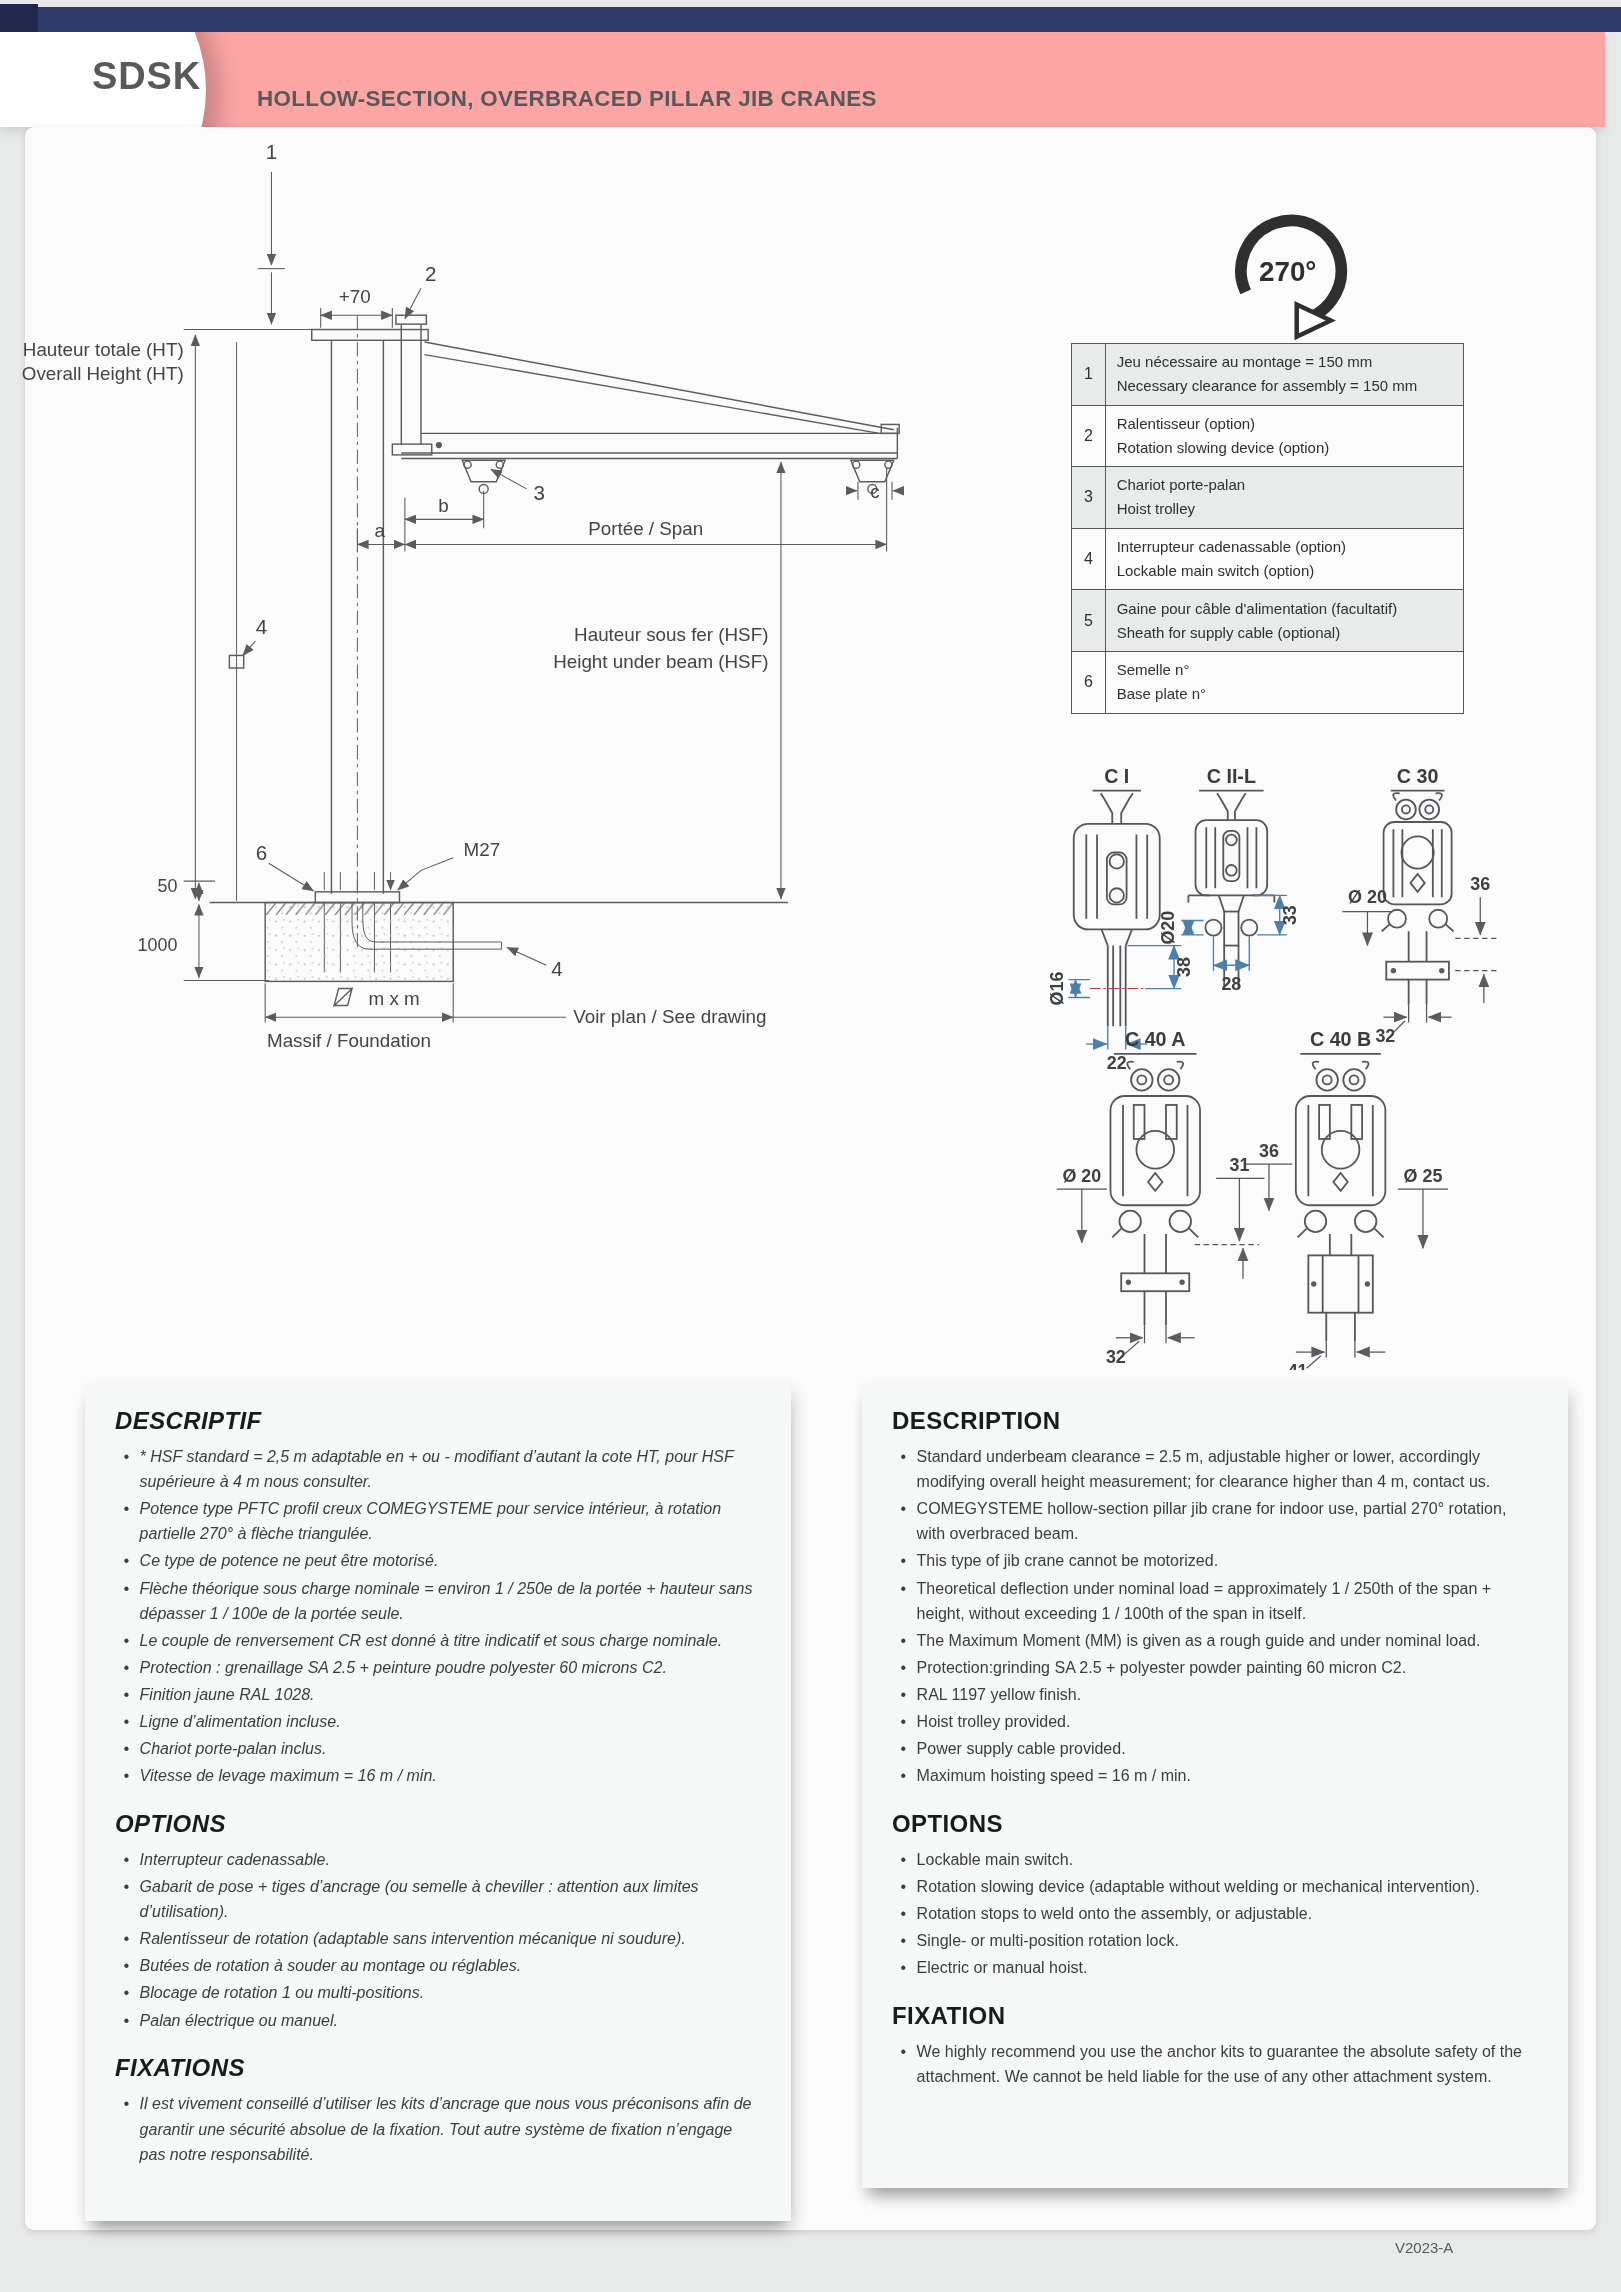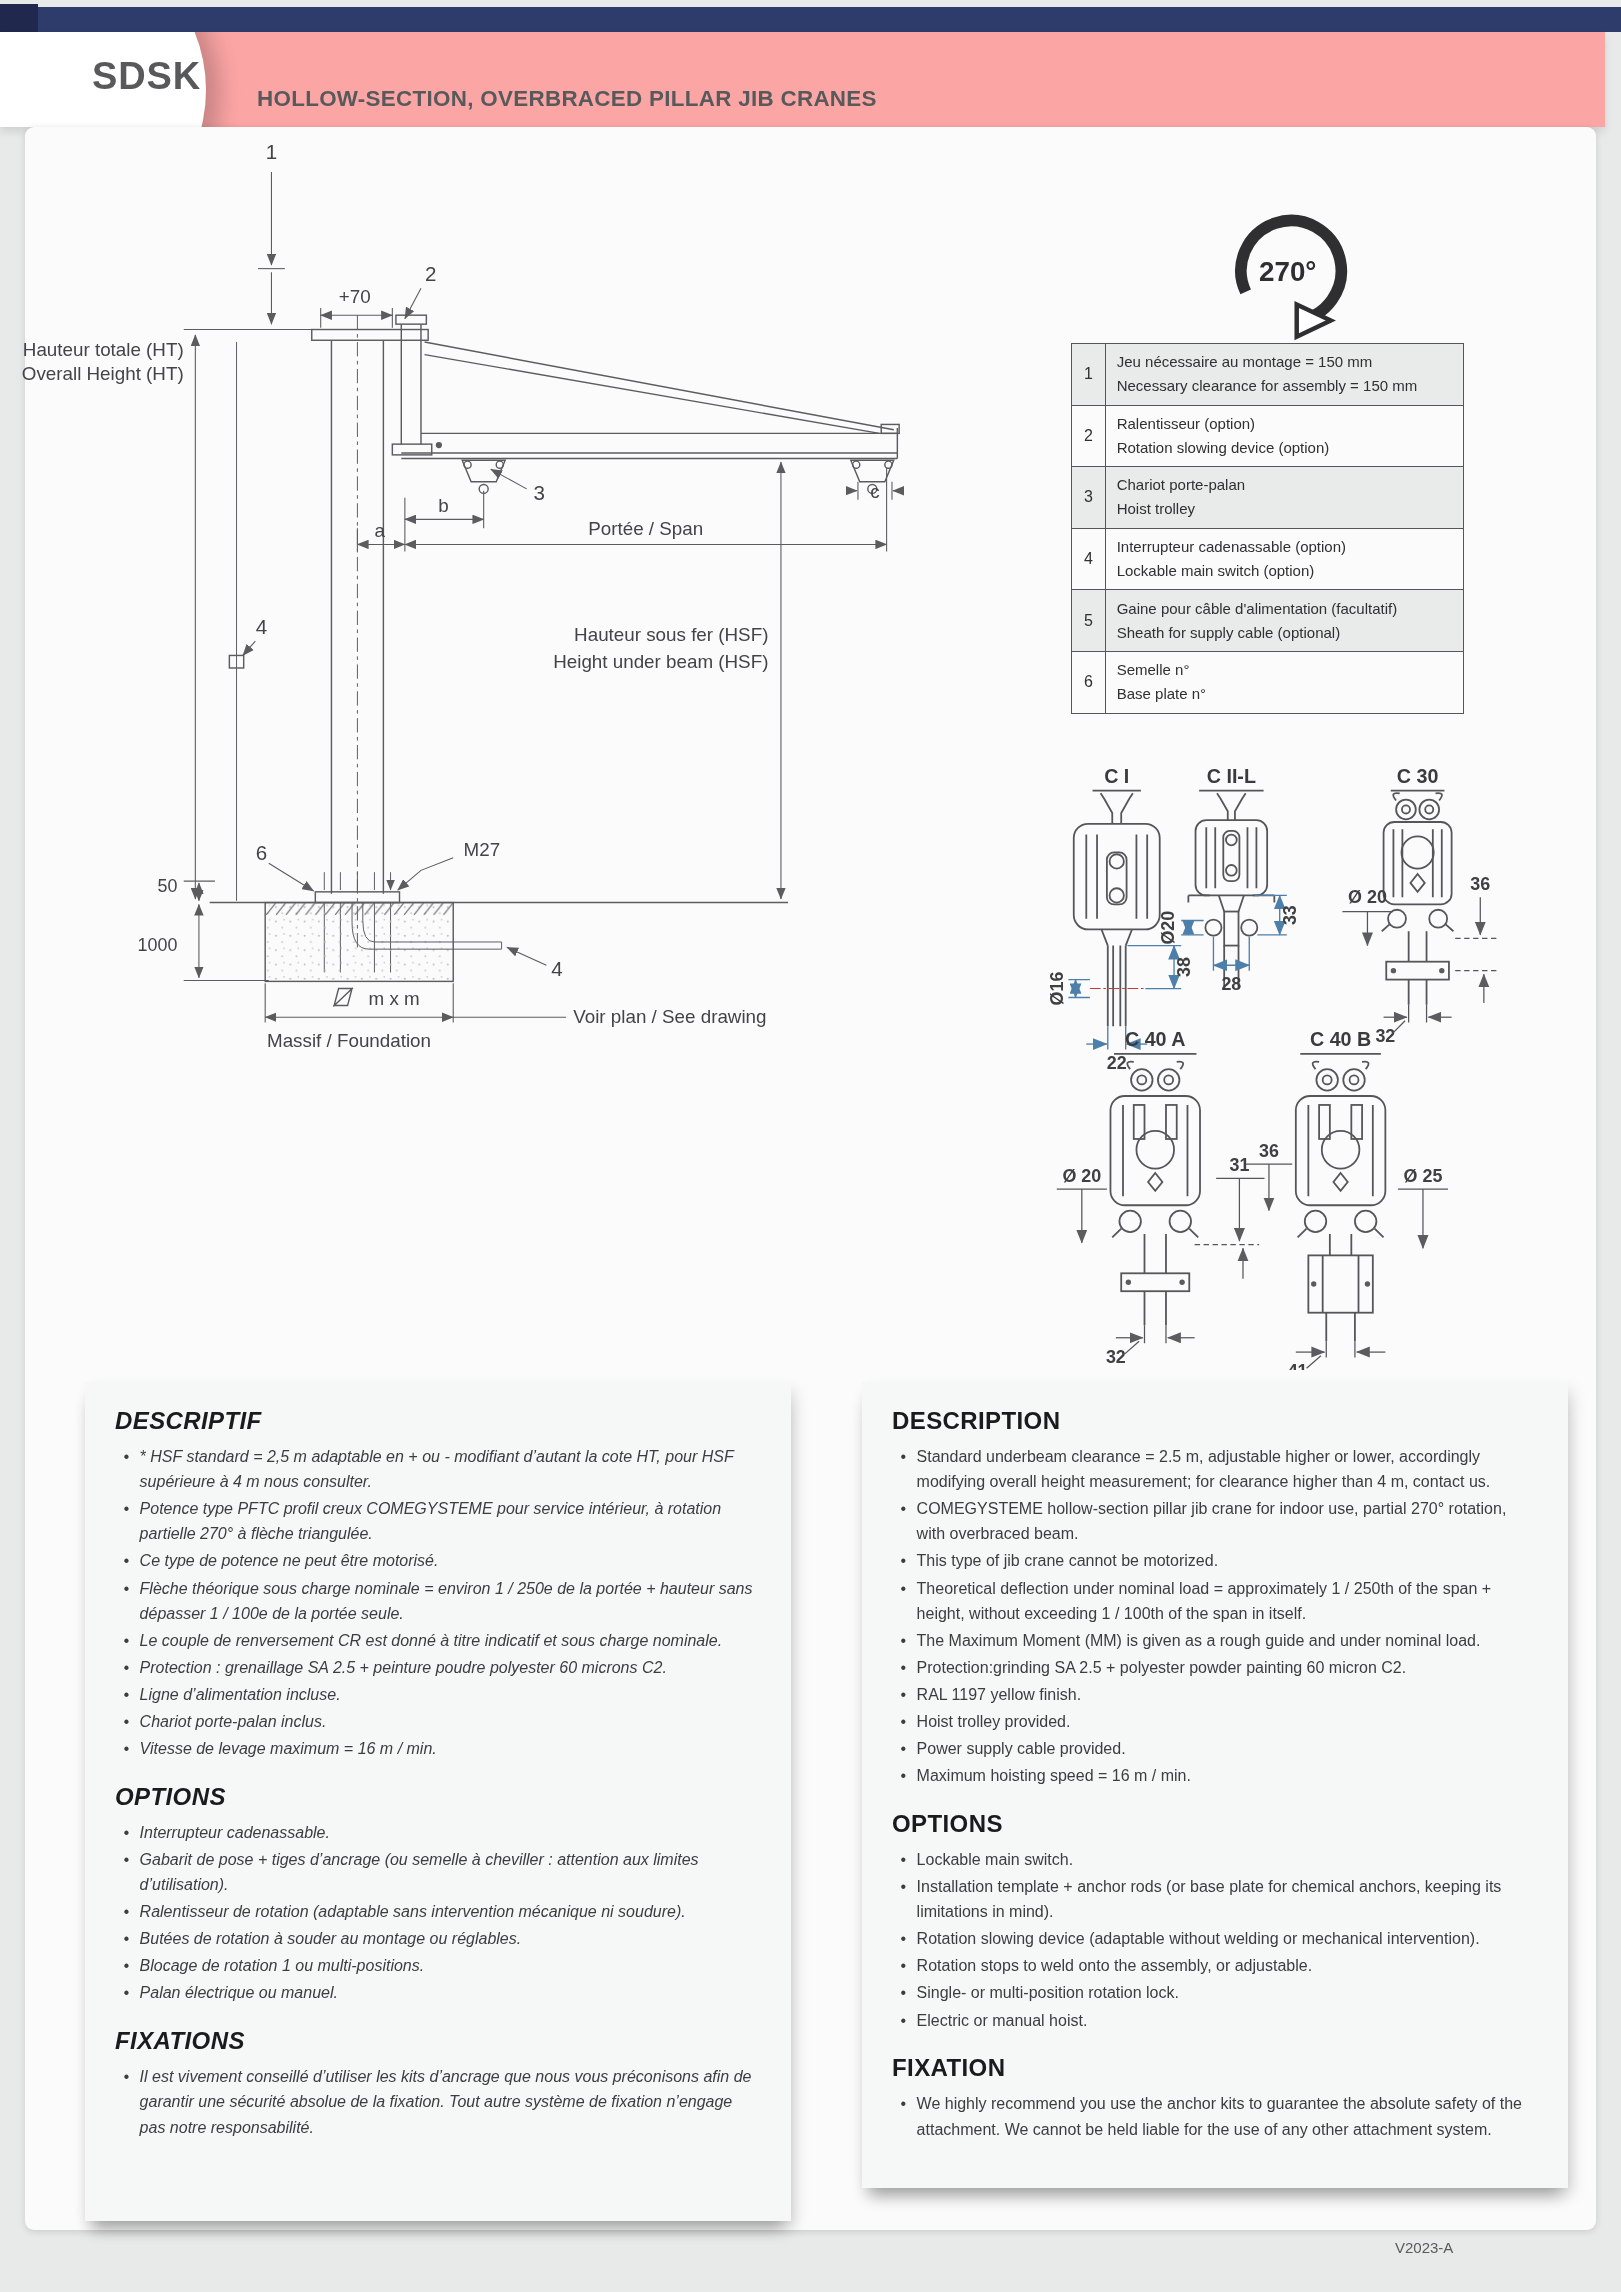--- a/index.html
+++ b/index.html
@@ -432,20 +432,21 @@
 <div class="card card-left">
   <div class="sect-title first">DESCRIPTIF</div>
   <ul class="bullets">
 
   <li>* HSF standard = 2,5 m adaptable en + ou - modifiant d’autant la cote HT, pour HSF supérieure à 4 m nous consulter.</li>
       <li>Potence type PFTC profil creux COMEGYSTEME pour service intérieur, à rotation partielle 270° à flèche triangulée.</li>
       <li>Ce type de potence ne peut être motorisé.</li>
       <li>Flèche théorique sous charge nominale = environ 1 / 250e de la portée + hauteur sans dépasser 1 / 100e de la portée seule.</li>
       <li>Le couple de renversement CR est donné à titre indicatif et sous charge nominale.</li>
       <li>Protection : grenaillage SA 2.5 + peinture poudre polyester 60 microns C2.</li>
+      <li>Finition jaune RAL 1028.</li>
       <li>Ligne d’alimentation incluse.</li>
       <li>Chariot porte-palan inclus.</li>
       <li>Vitesse de levage maximum = 16 m / min.</li>
     </ul>
   <div class="sect-title">OPTIONS</div>
   <ul class="bullets">
 
   <li>Interrupteur cadenassable.</li>
       <li>Gabarit de pose + tiges d’ancrage (ou semelle à cheviller : attention aux limites d’utilisation).</li>
       <li>Ralentisseur de rotation (adaptable sans intervention mécanique ni soudure).</li>
@@ -472,21 +473,20 @@
       <li>Protection:grinding SA 2.5 + polyester powder painting 60 micron C2.</li>
       <li>RAL 1197 yellow finish.</li>
       <li>Hoist trolley provided.</li>
       <li>Power supply cable provided.</li>
       <li>Maximum hoisting speed = 16 m / min.</li>
     </ul>
   <div class="sect-title">OPTIONS</div>
   <ul class="bullets">
 
   <li>Lockable main switch.</li>
-      <li>Installation template + anchor rods (or base plate for chemical anchors, keeping its limitations in mind).</li>
       <li>Rotation slowing device (adaptable without welding or mechanical intervention).</li>
       <li>Rotation stops to weld onto the assembly, or adjustable.</li>
       <li>Single- or multi-position rotation lock.</li>
       <li>Electric or manual hoist.</li>
     </ul>
   <div class="sect-title">FIXATION</div>
   <ul class="bullets">
 
   <li>We highly recommend you use the anchor kits to guarantee the absolute safety of the attachment. We cannot be held liable for the use of any other attachment system.</li>
     </ul>

